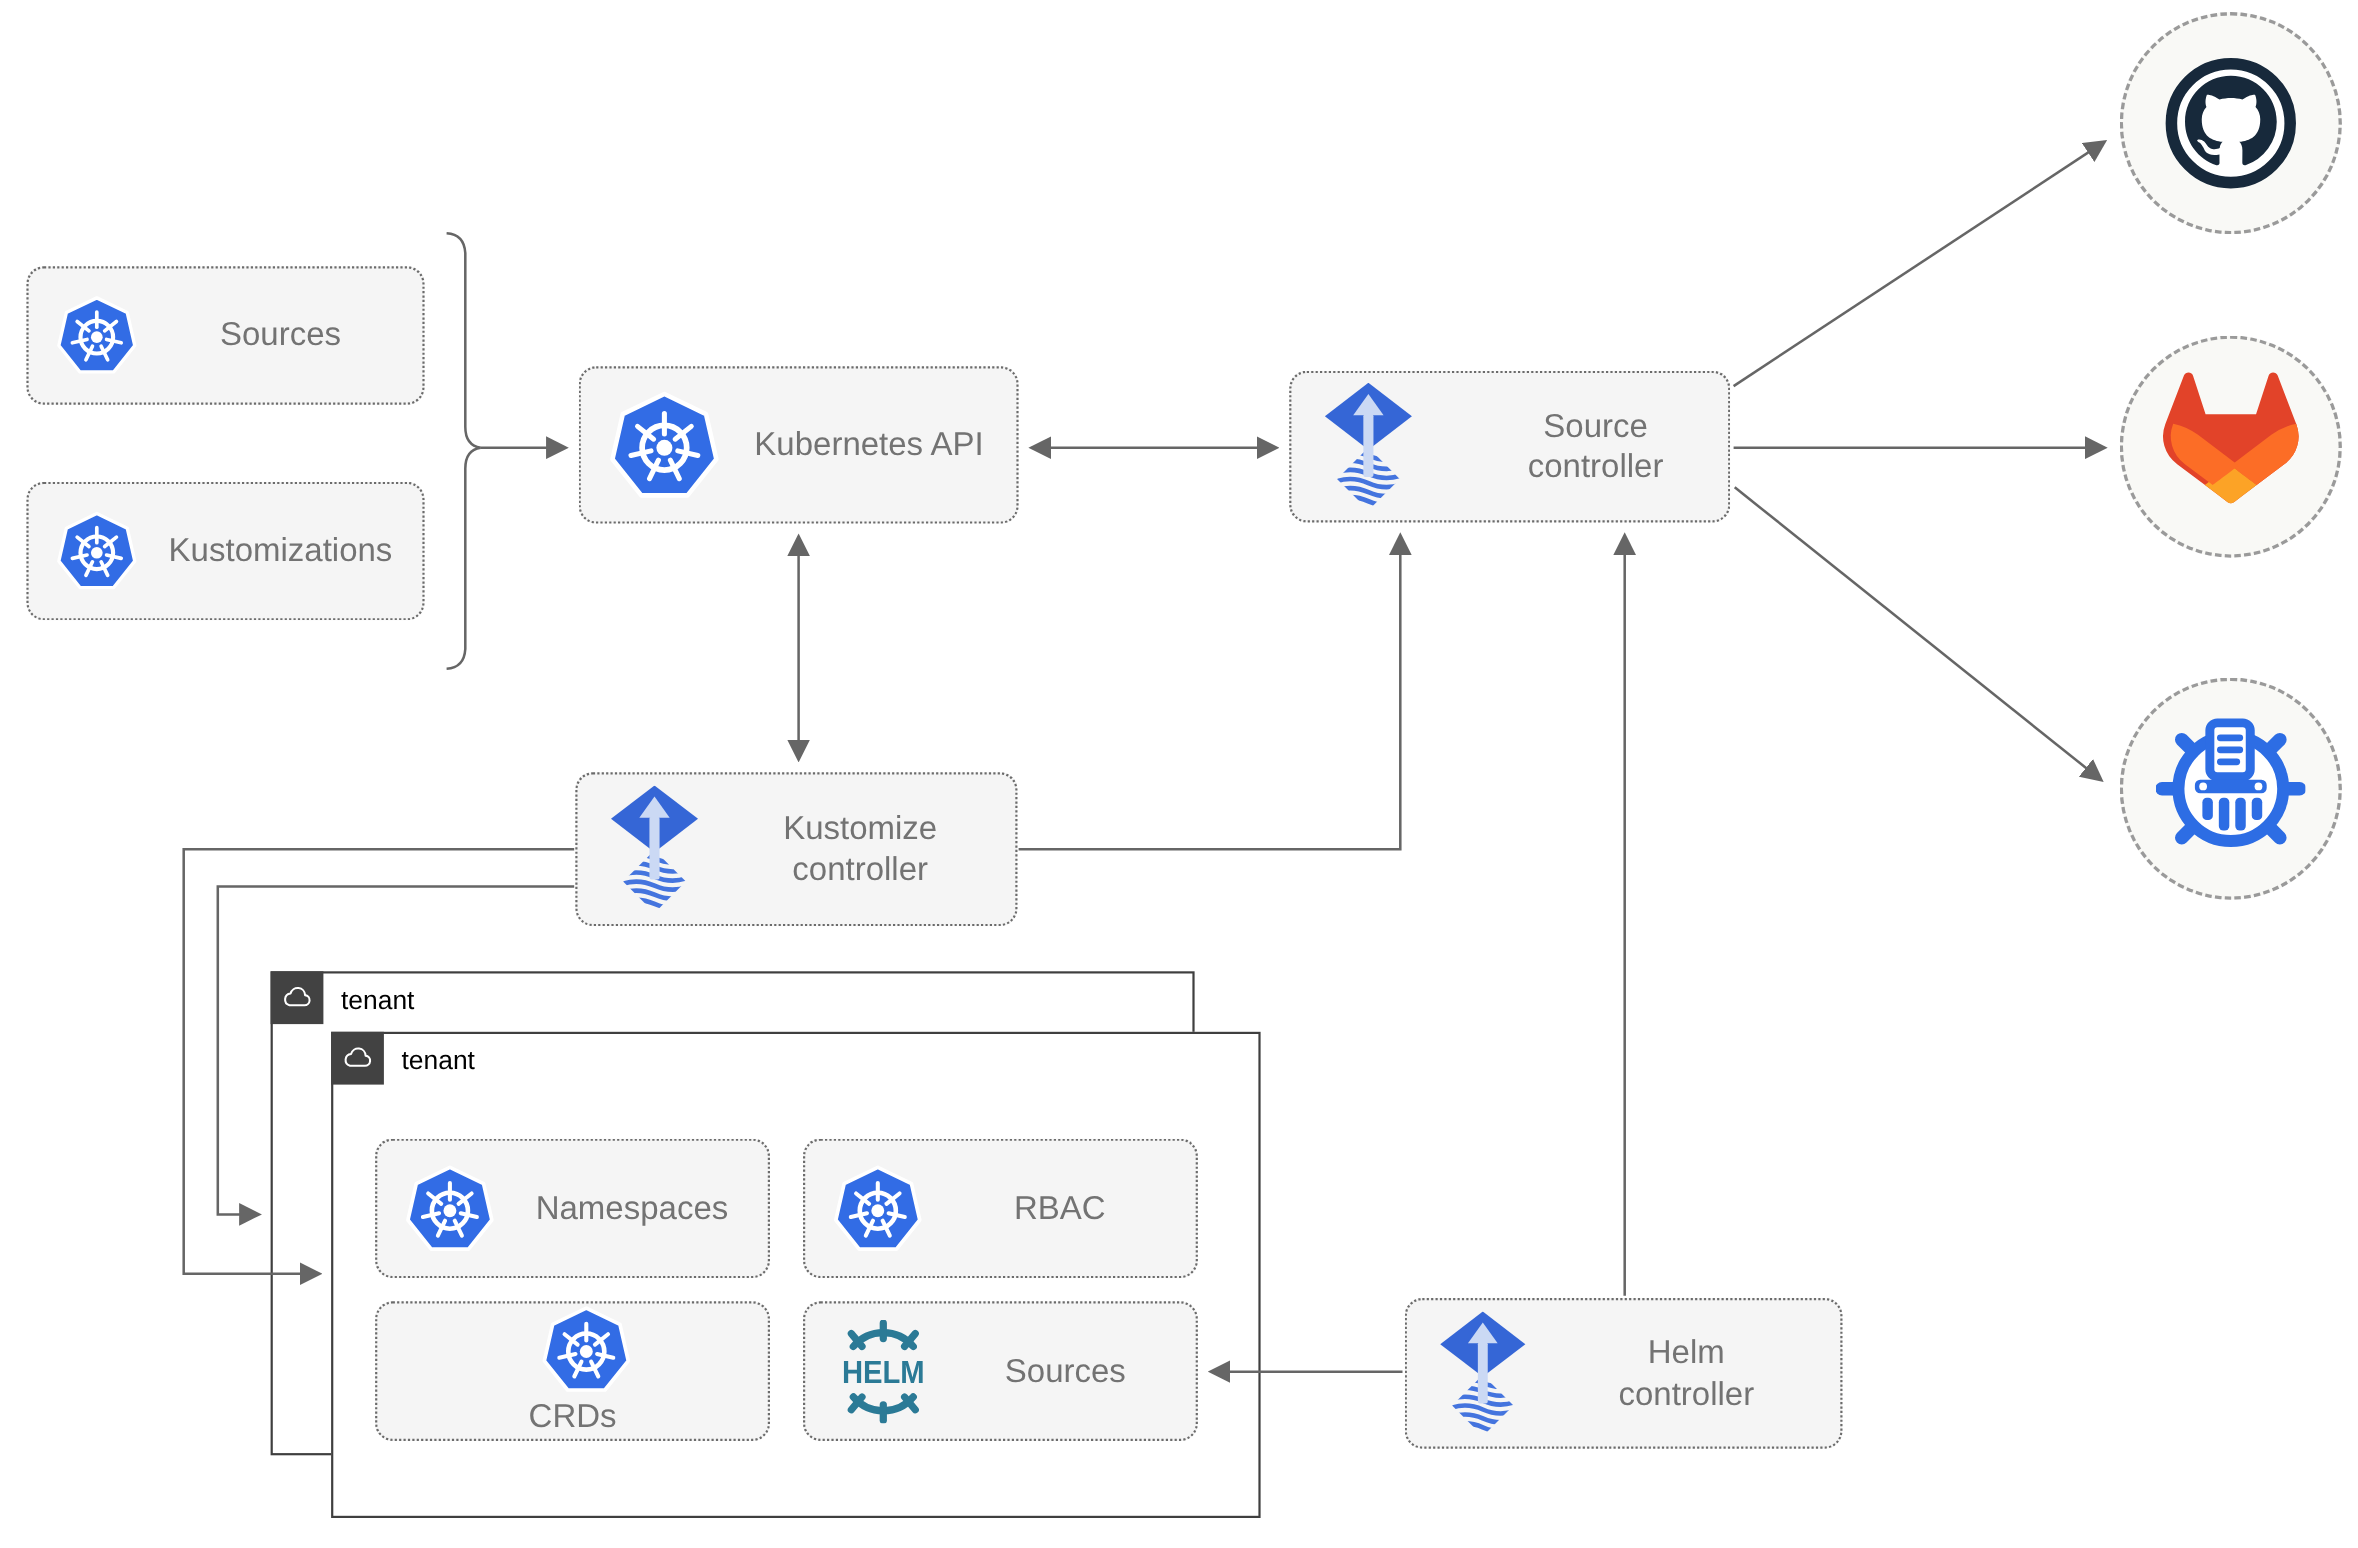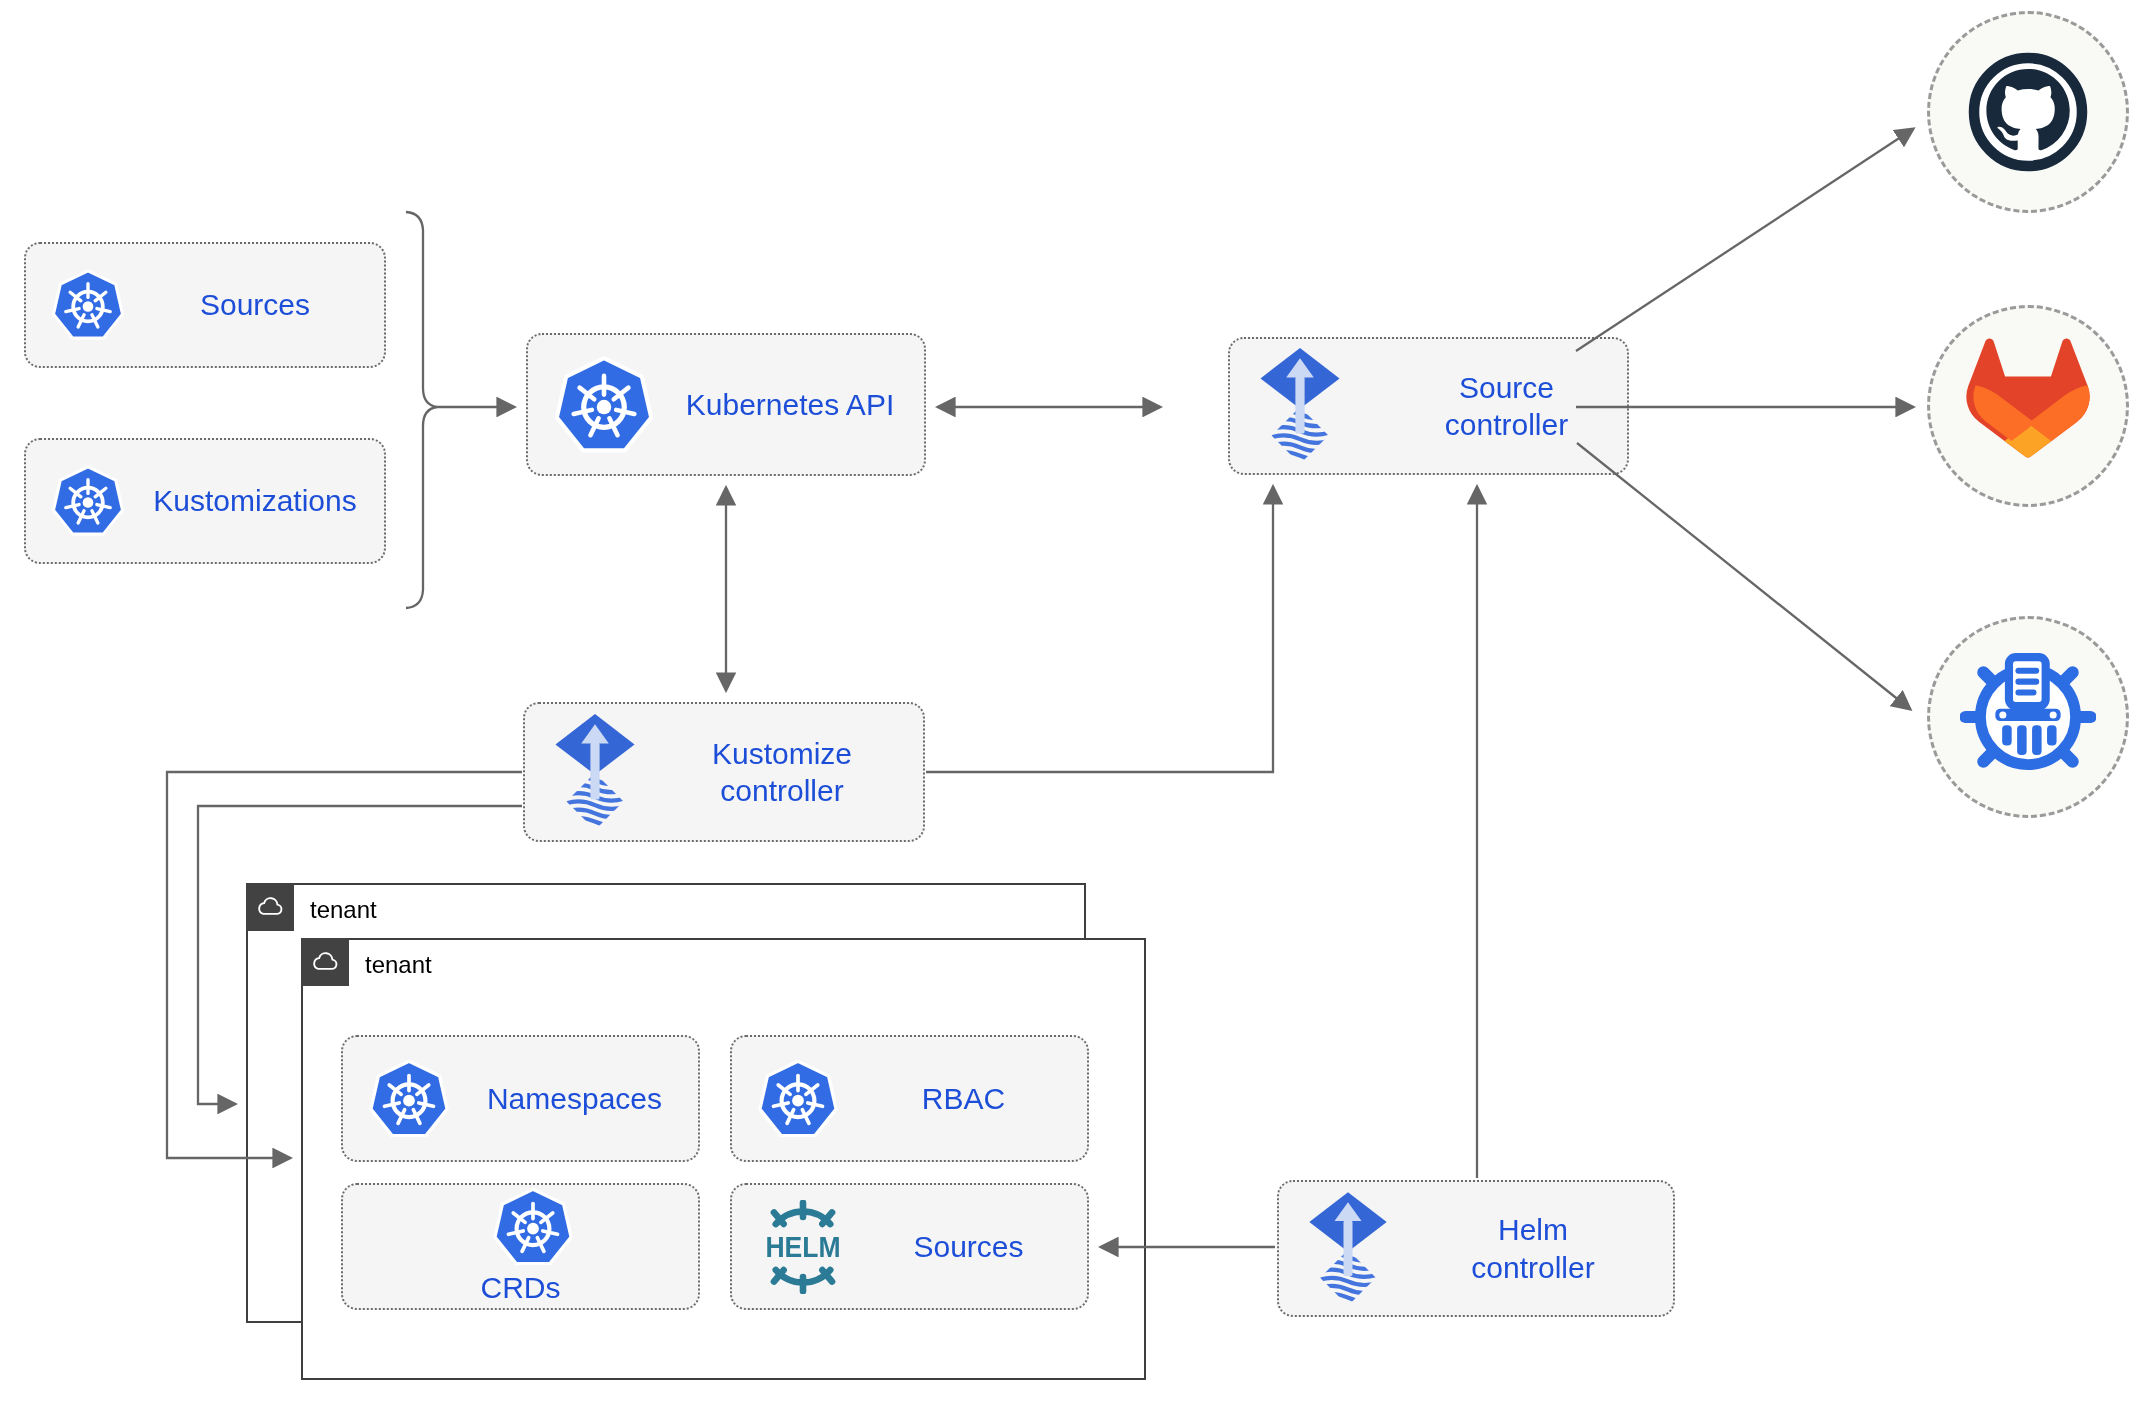--- a/index.html
+++ b/index.html
@@ -7,21 +7,21 @@
     position:relative;width:2144px;height:1407px;background:#ffffff;
     font-family:"Liberation Sans","DejaVu Sans",sans-serif;color:#000;
     overflow:hidden;
   }
   .node{
     position:absolute;background:#F5F5F5;border:2px dotted #6b6b6b;
     border-radius:16px;display:flex;align-items:center;box-sizing:border-box;
   }
   .node .icon{margin-left:24px;flex:0 0 auto;display:flex;align-items:center;}
   .node .lbl{
-    flex:1;text-align:center;font-size:30px;line-height:1.25;color:#1d4ed8;
+    flex:1;text-align:center;font-size:30px;line-height:1.25;color:#737373;
     padding:0 14px;
   }
   .node.wrap .lbl{padding:0;max-width:190px;margin:0 auto;}
   .tenant{position:absolute;background:#ffffff;border:2px solid #3f3f3f;box-sizing:border-box;}
   .tenant .tab{
     position:absolute;left:-2px;top:-2px;width:48px;height:48px;background:#424242;
     display:flex;align-items:center;justify-content:center;
   }
   .tenant .tlabel{position:absolute;left:62px;top:11px;font-size:24px;color:#000;}
   .endpoint{
@@ -172,21 +172,21 @@
 
   <div class="node z3" style="left:526px;top:333px;width:400px;height:143px;">
     <span class="icon">
         <svg width="104" height="104">
           <use href="#sym-k8s"></use>
         </svg>
       </span>
     <span class="lbl">Kubernetes API</span>
   </div>
 
-  <div class="node wrap z3" style="left:1228px;top:337px;width:401px;height:138px;gap:40px;">
+  <div class="node wrap z3" style="left:1172px;top:337px;width:401px;height:138px;gap:40px;">
     <span class="icon">
         <svg width="92" height="116">
           <use href="#sym-flux"></use>
         </svg>
       </span>
     <span class="lbl">Source controller</span>
   </div>
 
   <div class="node wrap z3" style="left:1277px;top:1180px;width:398px;height:137px;">
     <span class="icon">

